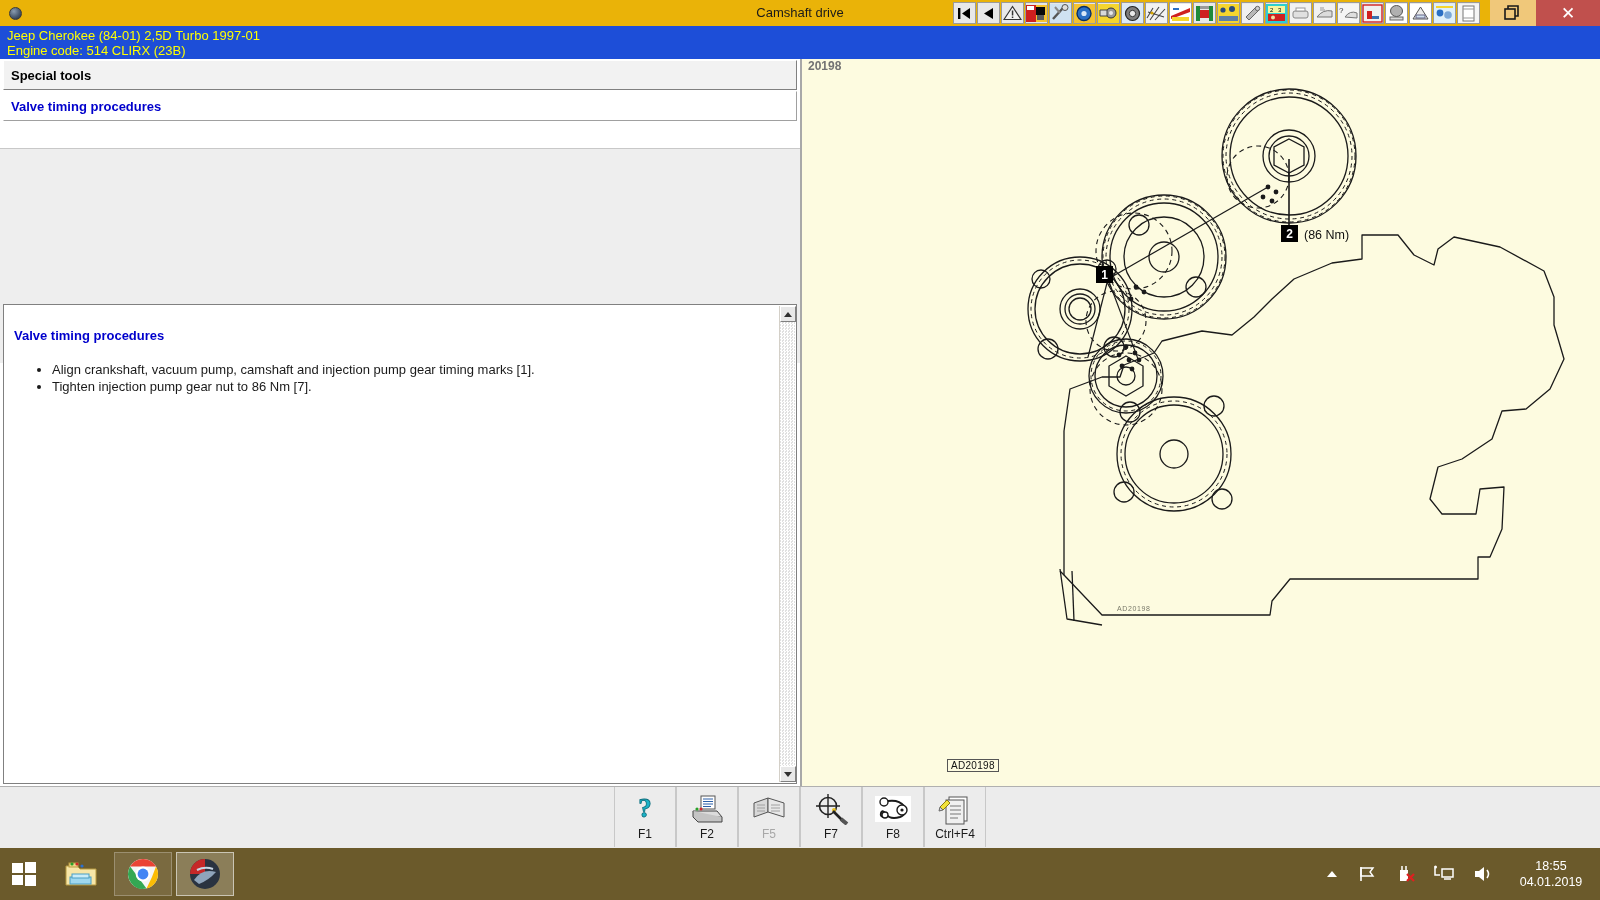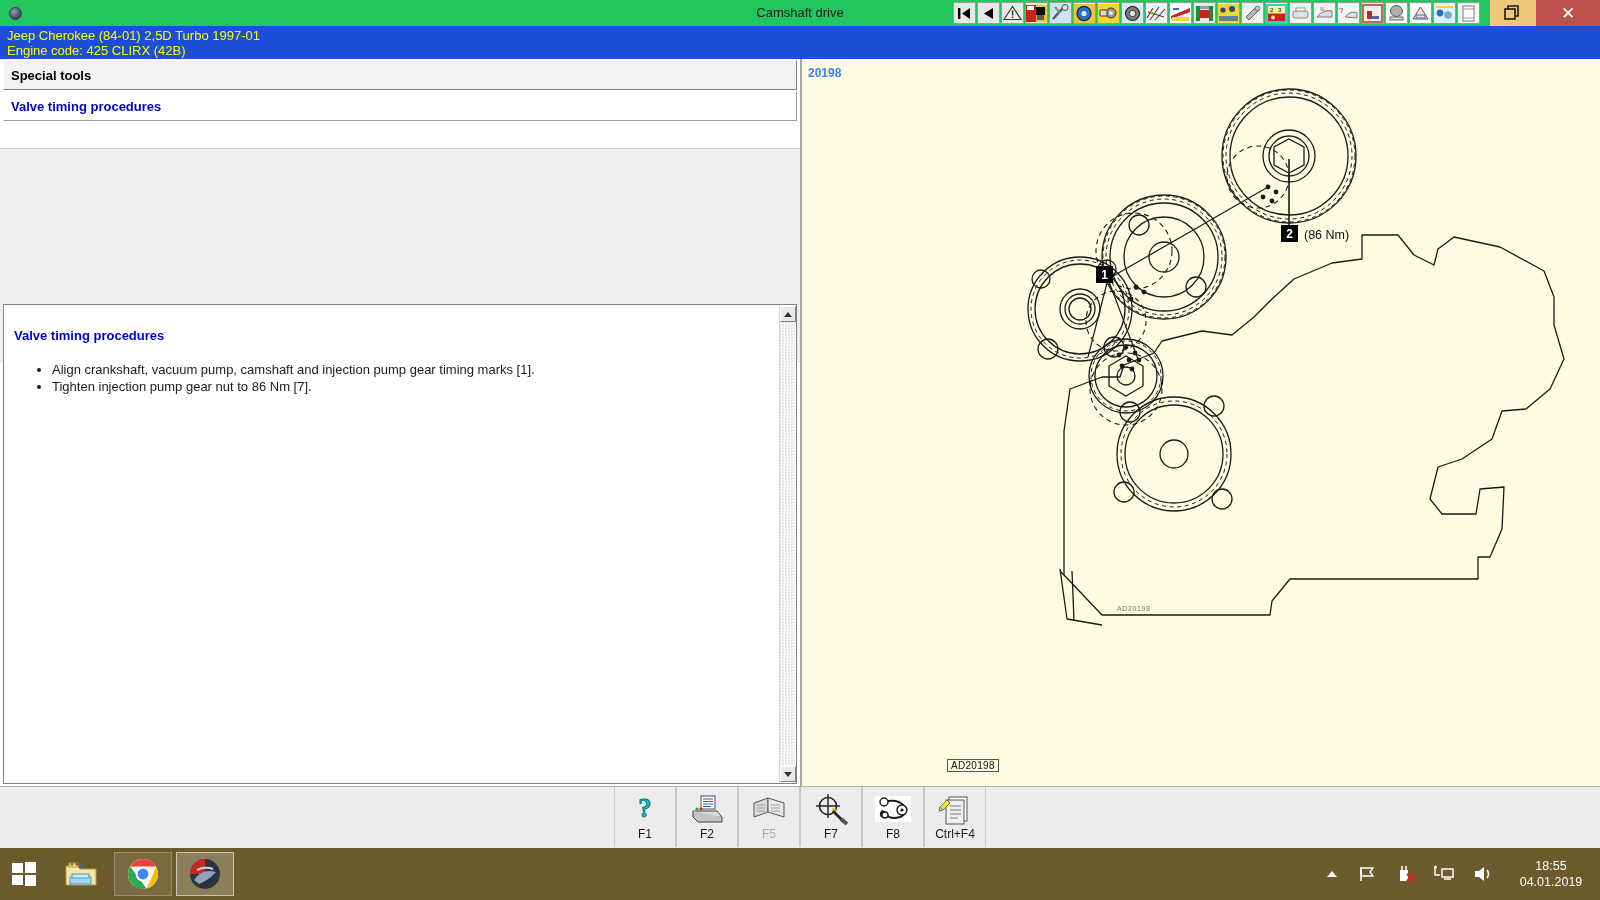--- a/index.html
+++ b/index.html
@@ -9,21 +9,21 @@
     overflow: hidden;
     font-family: "Liberation Sans", sans-serif;
     background: #d8d8d8;
   }
 
   #app { position: relative; width: 1600px; height: 900px; }
 
   
   .titlebar {
     position: absolute; left: 0; top: 0; width: 1600px; height: 26px;
-    background: #22c55e;
+    background: #eab308;
     display: flex; align-items: center;
   }
   .tb-appicon {
     width: 24px; height: 24px; margin-left: 3px;
     display: flex; align-items: center; justify-content: center;
   }
   .tb-appicon .globe {
     width: 13px; height: 13px; border-radius: 50%;
     background: radial-gradient(circle at 35% 30%, #8a9cb0 0%, #4a5a70 55%, #232b38 100%);
     border: 1px solid #3a3a3a;
@@ -116,22 +116,22 @@
   .arr-dn { width: 0; height: 0; border-left: 4px solid transparent; border-right: 4px solid transparent; border-top: 5px solid #303030; }
 
   
   .rightpane {
     position: absolute; left: 800px; top: 59px; width: 800px; height: 727px;
     background: #fdfbe0;
     border-left: 2px solid #a8a8a8;
     overflow: hidden;
   }
   .refno {
-    position: absolute; left: 6px; top: 7px;
-    font-size: 12px; font-weight: bold; color: #3b82f6;
+    position: absolute; left: 6px; top: 0;
+    font-size: 12px; font-weight: bold; color: #737373;
   }
   .figcode {
     position: absolute; left: 145px; top: 700px;
     font-size: 10px; color: #111;
     border: 1px solid #555; background: #fdfbe0;
     padding: 0 3px; letter-spacing: .3px;
   }
   .illu { position: absolute; left: 0; top: 0; }
 
   
@@ -359,21 +359,21 @@
             <rect x="1" y="4" width="10" height="10" fill="none" stroke="#1a1a1a" stroke-width="1.6"></rect>
             <path d="M4 4 L4 1 L14 1 L14 11 L11 11" fill="none" stroke="#1a1a1a" stroke-width="1.6"></path>
           </svg>
       </div>
       <div class="win-close">✕</div>
     </div>
   </div>
 
   <div class="vehbar">
     <div>Jeep   Cherokee (84-01) 2,5D Turbo 1997-01</div>
-    <div>Engine code: 425 CLIRX (42B)</div>
+    <div>Engine code: 514 CLIRX (23B)</div>
   </div>
 
   <div class="leftpane">
 
     <div class="sec">
       <span>Special tools</span>
     </div>
     <div class="sec link">
       <span>Valve timing procedures</span>
     </div>

